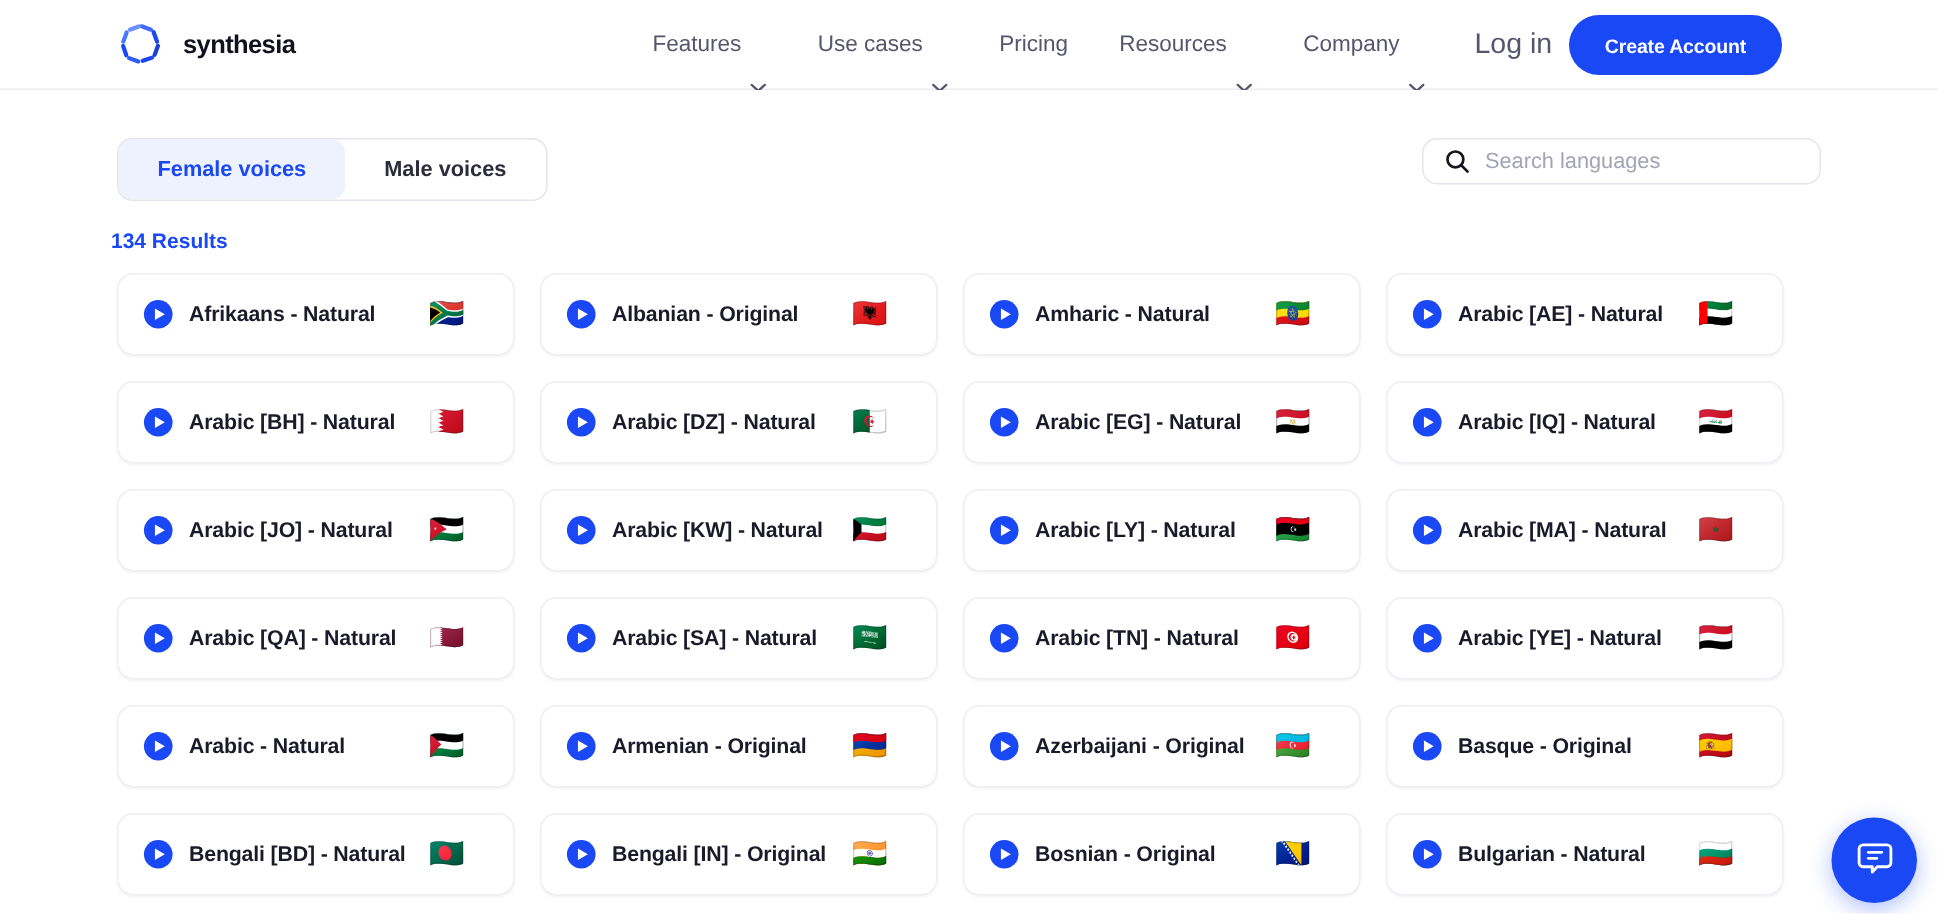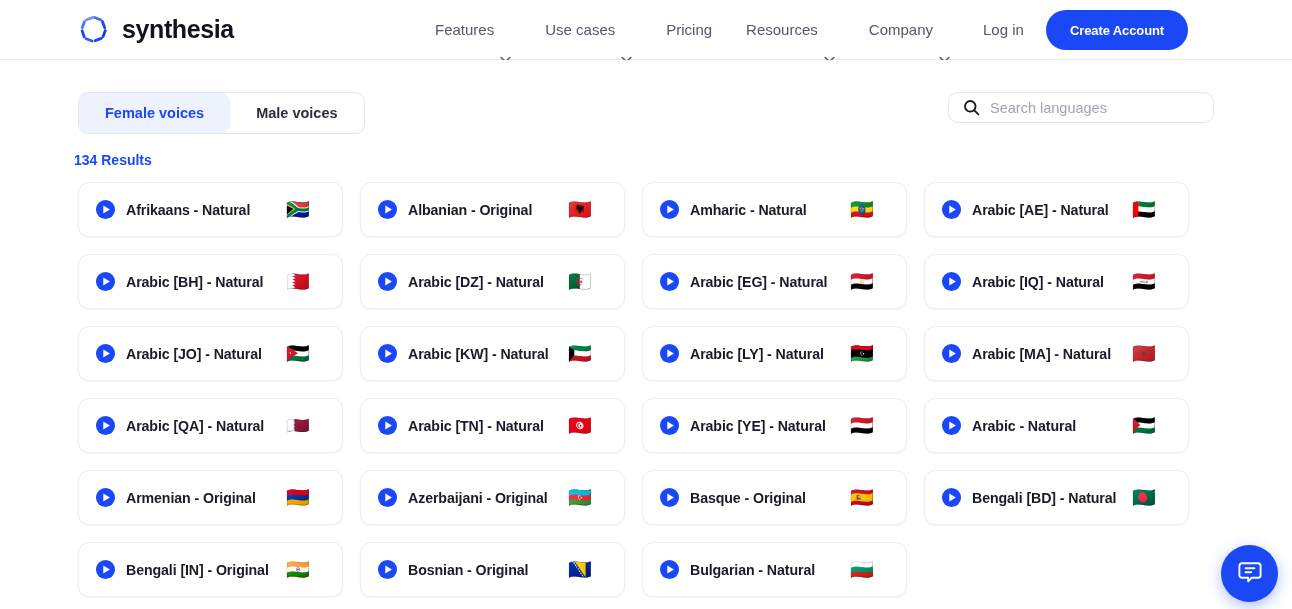--- a/index.html
+++ b/index.html
@@ -27,21 +27,21 @@
     position: absolute;
     left: 78px;
     top: 13px;
     display: flex;
     align-items: center;
     gap: 11px;
     cursor: pointer;
   }
   .brand-mark { width: 33px; height: 33px; display: block; }
   .brand-name {
-    font-size: 25px;
+    font-size: 17px;
     font-weight: 700;
     color: #12121f;
     letter-spacing: -0.4px;
     line-height: 1;
   }
 
   .nav {
     position: absolute;
     left: 418px;
     top: 0;
@@ -68,21 +68,21 @@
     display: inline-block;
     position: relative;
     top: 1px;
   }
   .nav-login {
     position: absolute;
     left: 983px;
     top: 0;
     height: 60px;
     line-height: 60px;
-    font-size: 15px;
+    font-size: 19px;
     color: #55556d;
     cursor: pointer;
     white-space: nowrap;
   }
   .cta {
     position: absolute;
     left: 1046px;
     top: 10px;
     width: 142px;
     height: 40px;
@@ -436,20 +436,28 @@
             <path d="M8.7 6.9 L15.6 11 L8.7 15.1 Z" fill="#ffffff"></path>
           </svg></span>
         <span class="card-label">Arabic [QA] - Natural</span>
         <span class="flag">🇶🇦</span>
       </div>
       <div class="card">
         <span class="play"><svg viewBox="0 0 22 22" width="21" height="21">
             <circle cx="11" cy="11" r="10" fill="#1a48f5"></circle>
             <path d="M8.7 6.9 L15.6 11 L8.7 15.1 Z" fill="#ffffff"></path>
           </svg></span>
+        <span class="card-label">Arabic [SA] - Natural</span>
+        <span class="flag">🇸🇦</span>
+      </div>
+      <div class="card">
+        <span class="play"><svg viewBox="0 0 22 22" width="21" height="21">
+            <circle cx="11" cy="11" r="10" fill="#1a48f5"></circle>
+            <path d="M8.7 6.9 L15.6 11 L8.7 15.1 Z" fill="#ffffff"></path>
+          </svg></span>
         <span class="card-label">Arabic [TN] - Natural</span>
         <span class="flag">🇹🇳</span>
       </div>
       <div class="card">
         <span class="play"><svg viewBox="0 0 22 22" width="21" height="21">
             <circle cx="11" cy="11" r="10" fill="#1a48f5"></circle>
             <path d="M8.7 6.9 L15.6 11 L8.7 15.1 Z" fill="#ffffff"></path>
           </svg></span>
         <span class="card-label">Arabic [YE] - Natural</span>
         <span class="flag">🇾🇪</span>

